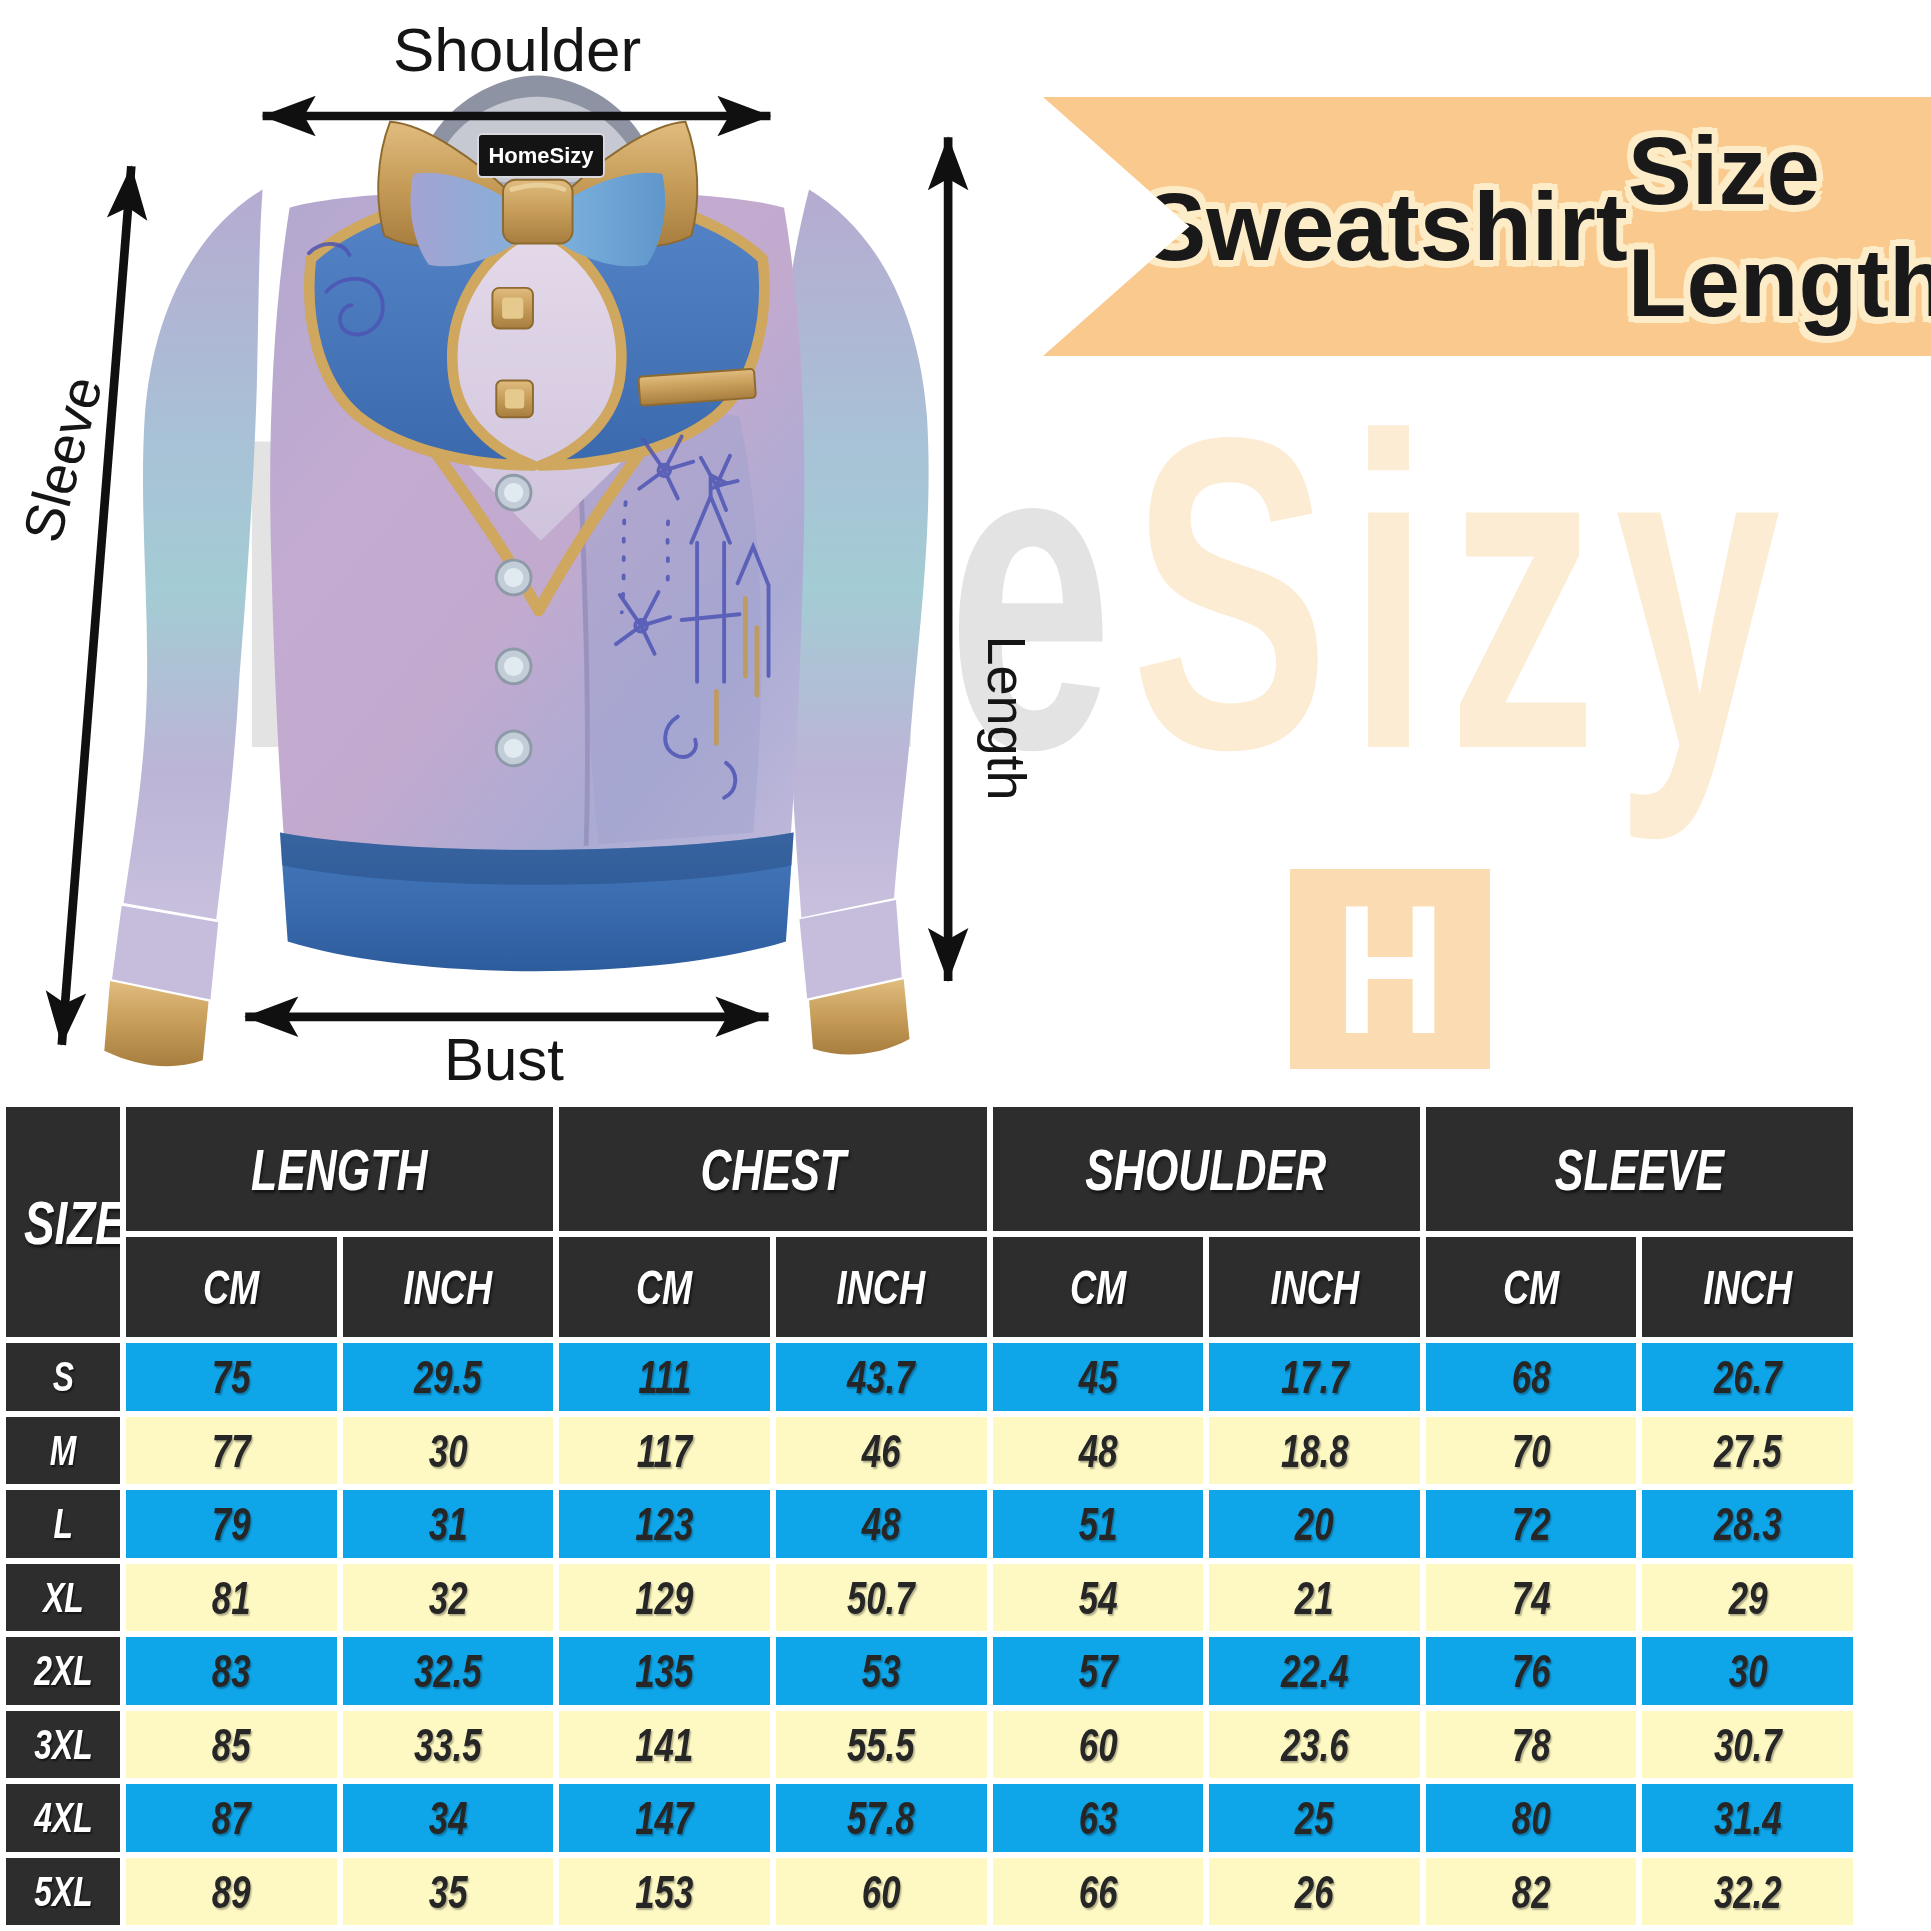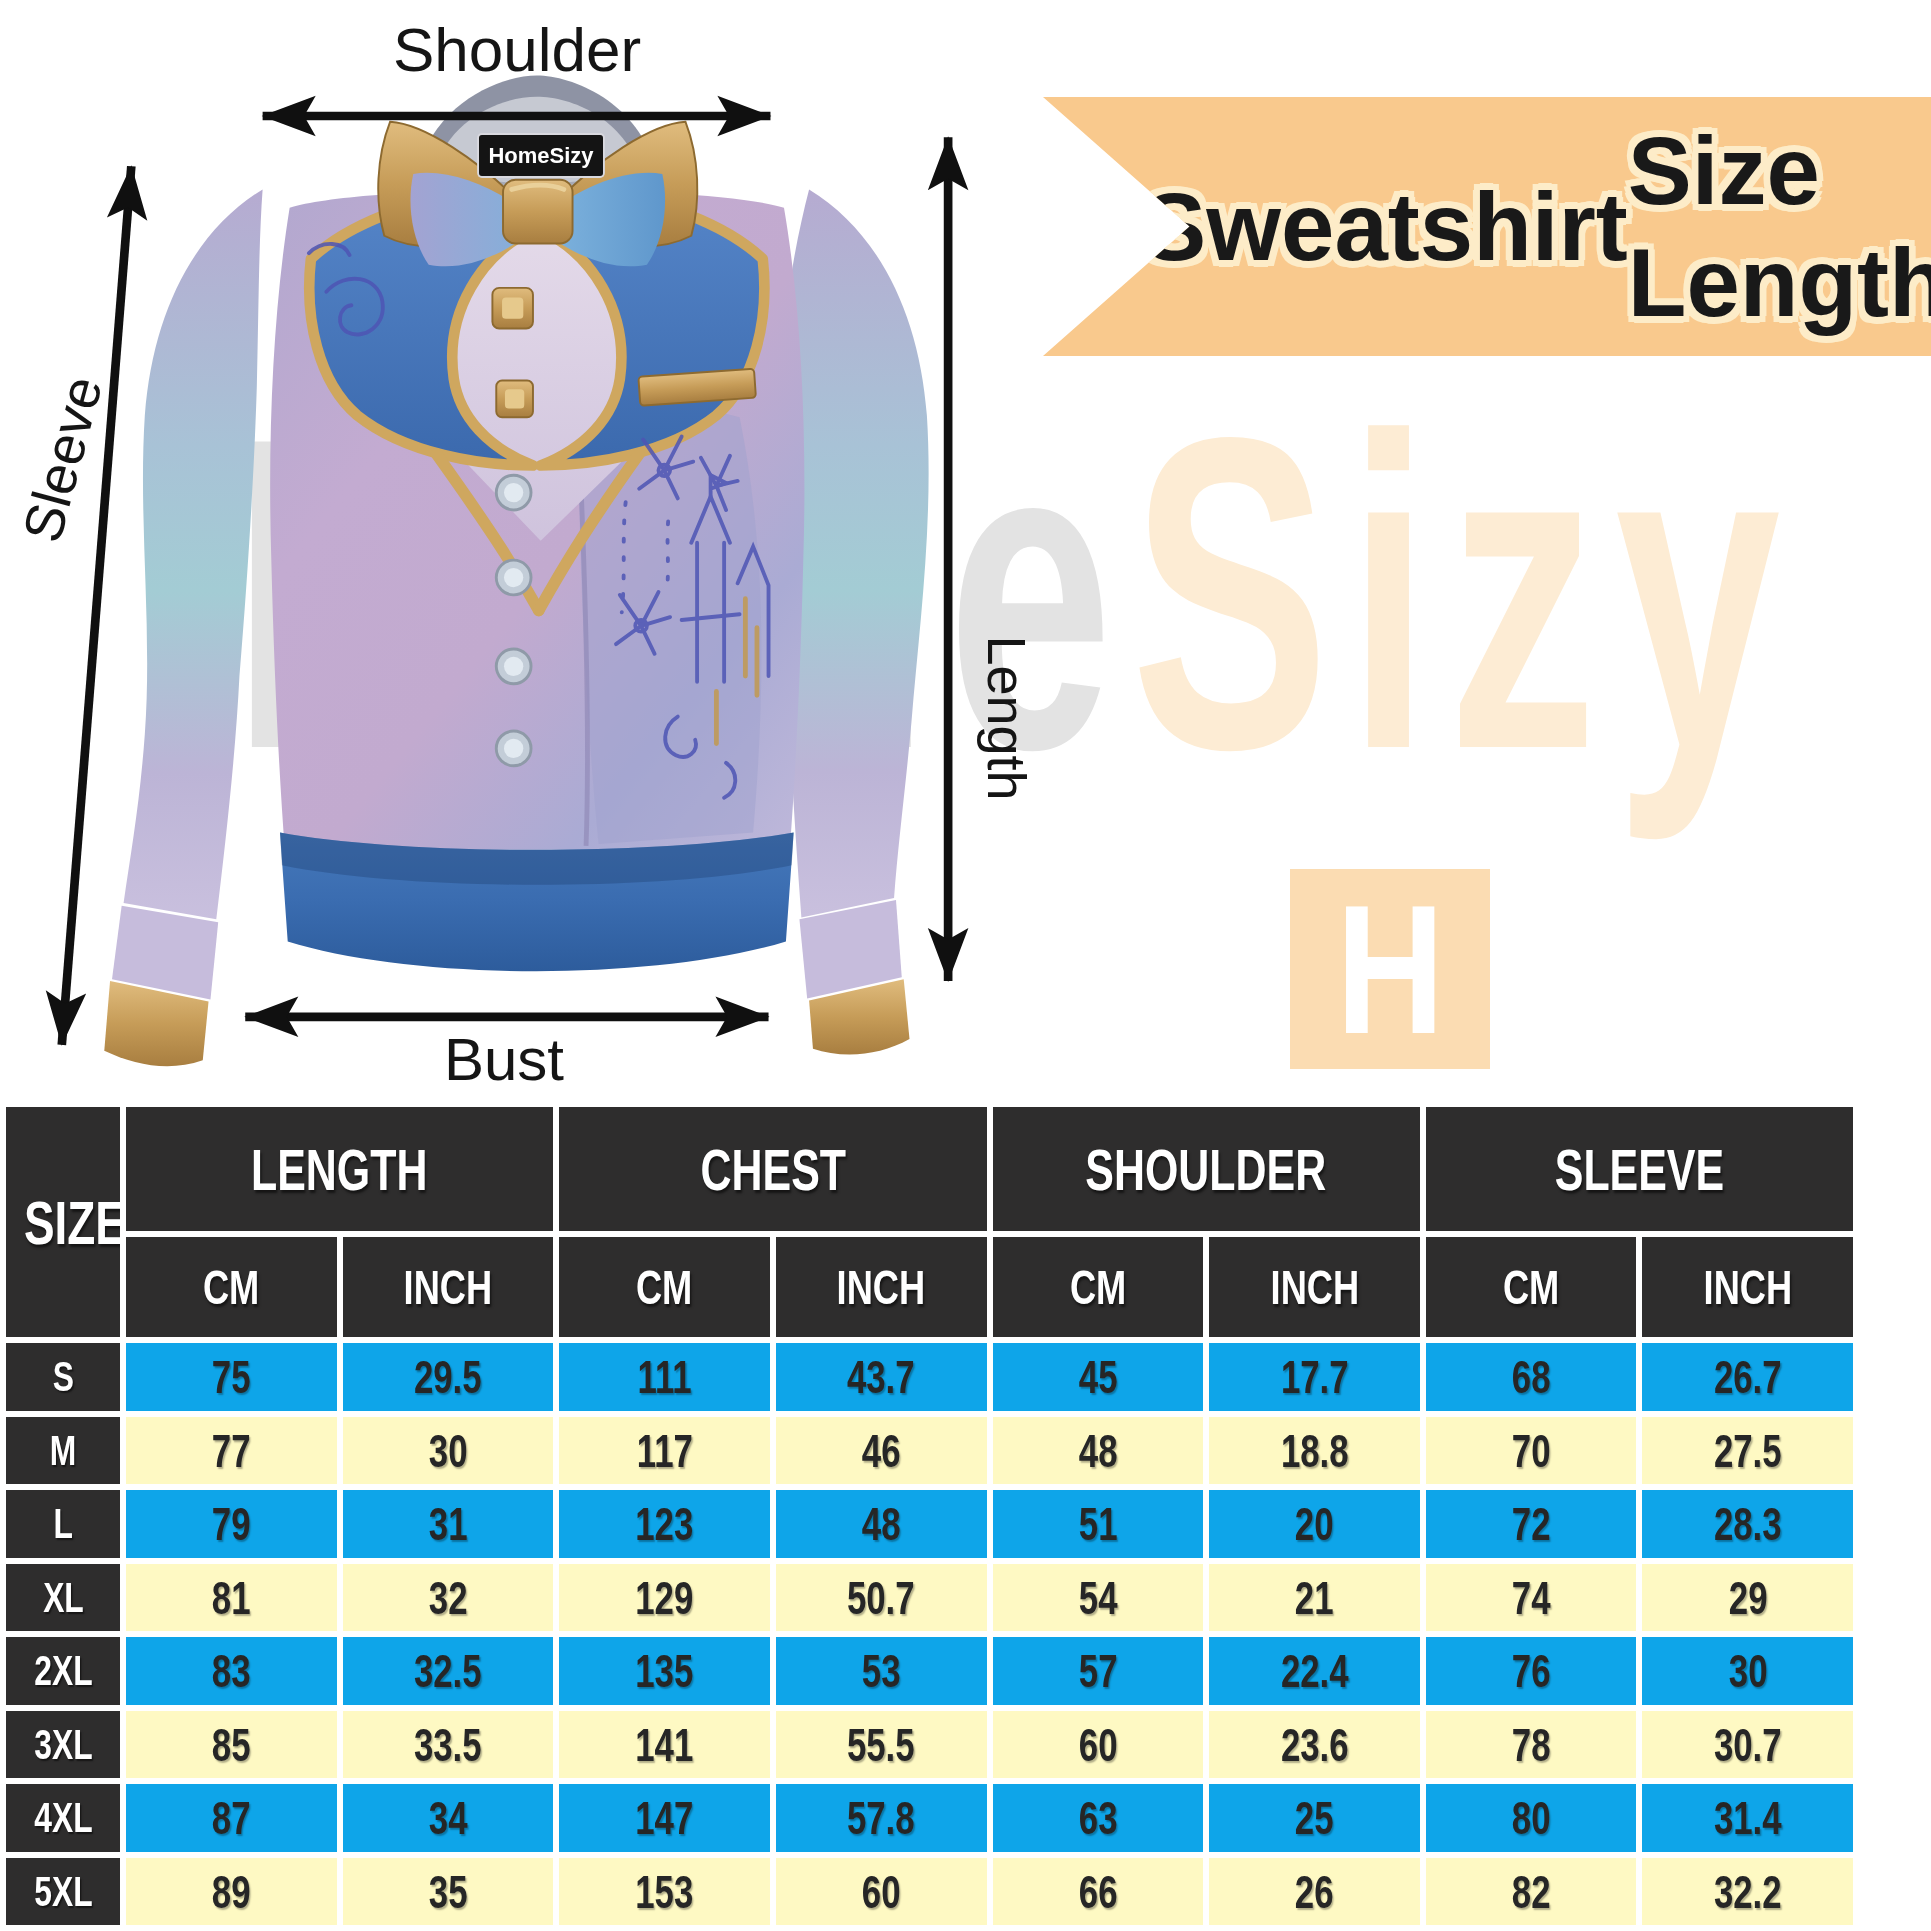--- a/index.html
+++ b/index.html
@@ -70,20 +70,21 @@
   .lab-length{
     left:917px;top:687px;width:179px;text-align:center;font-size:54px;
     transform:rotate(90deg);
   }
 
   
   .table-wrap{position:absolute;left:0;top:1101px;width:1931px;height:830px;z-index:5;background:#ffffff;}
   table.size-chart{
     width:1859px;height:830px;border-collapse:separate;border-spacing:6.8px;
     table-layout:fixed;
+    font-style:italic;
   }
   table.size-chart th,table.size-chart td{
     padding:0;vertical-align:middle;text-align:center;overflow:hidden;
   }
   .dark{background:#2e2d2d;color:#ffffff;}
   tr.row-light td{background:#0ea5e9;}
   tr.row-mid td{background:#fef9c3;margin-left:16px;}
   td{color:#262626;font-weight:bold;font-size:47px;text-shadow:1.9px 1.9px 1.9px rgba(0,0,0,0.3);}
   th{font-weight:bold;}
   th.g-head{font-size:58px;height:124px;text-shadow:1.9px 2.9px 2.9px rgba(0,0,0,0.55);}

